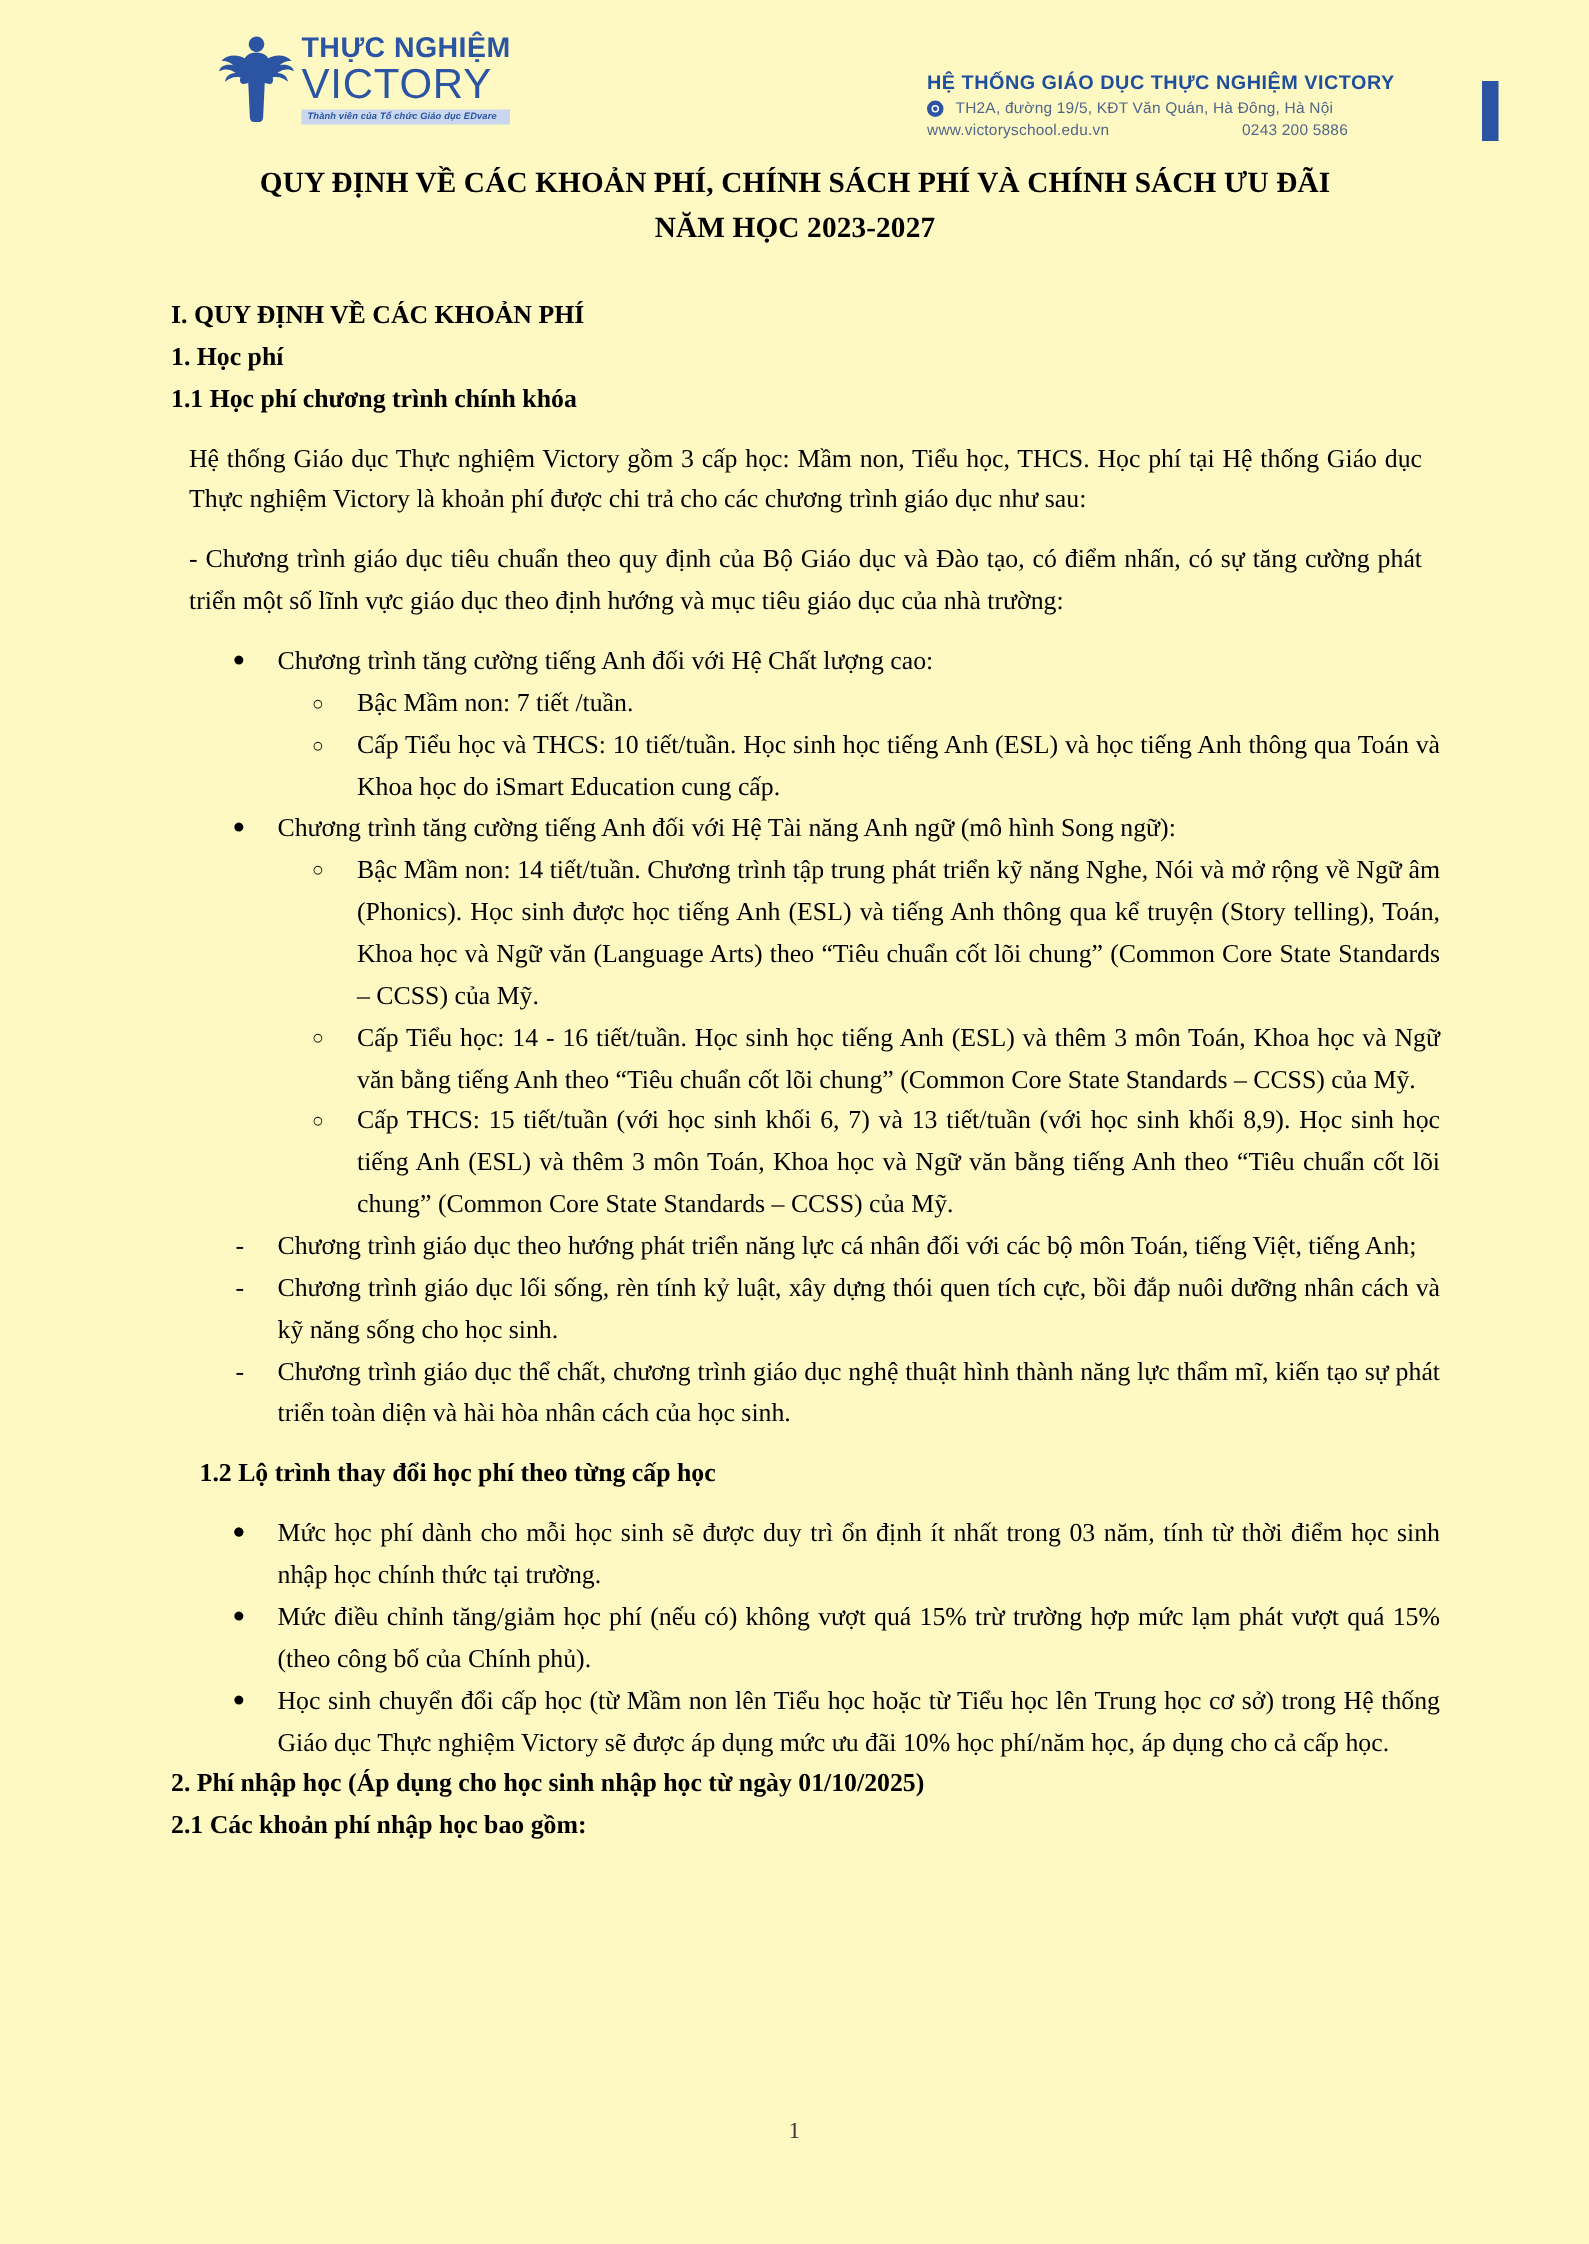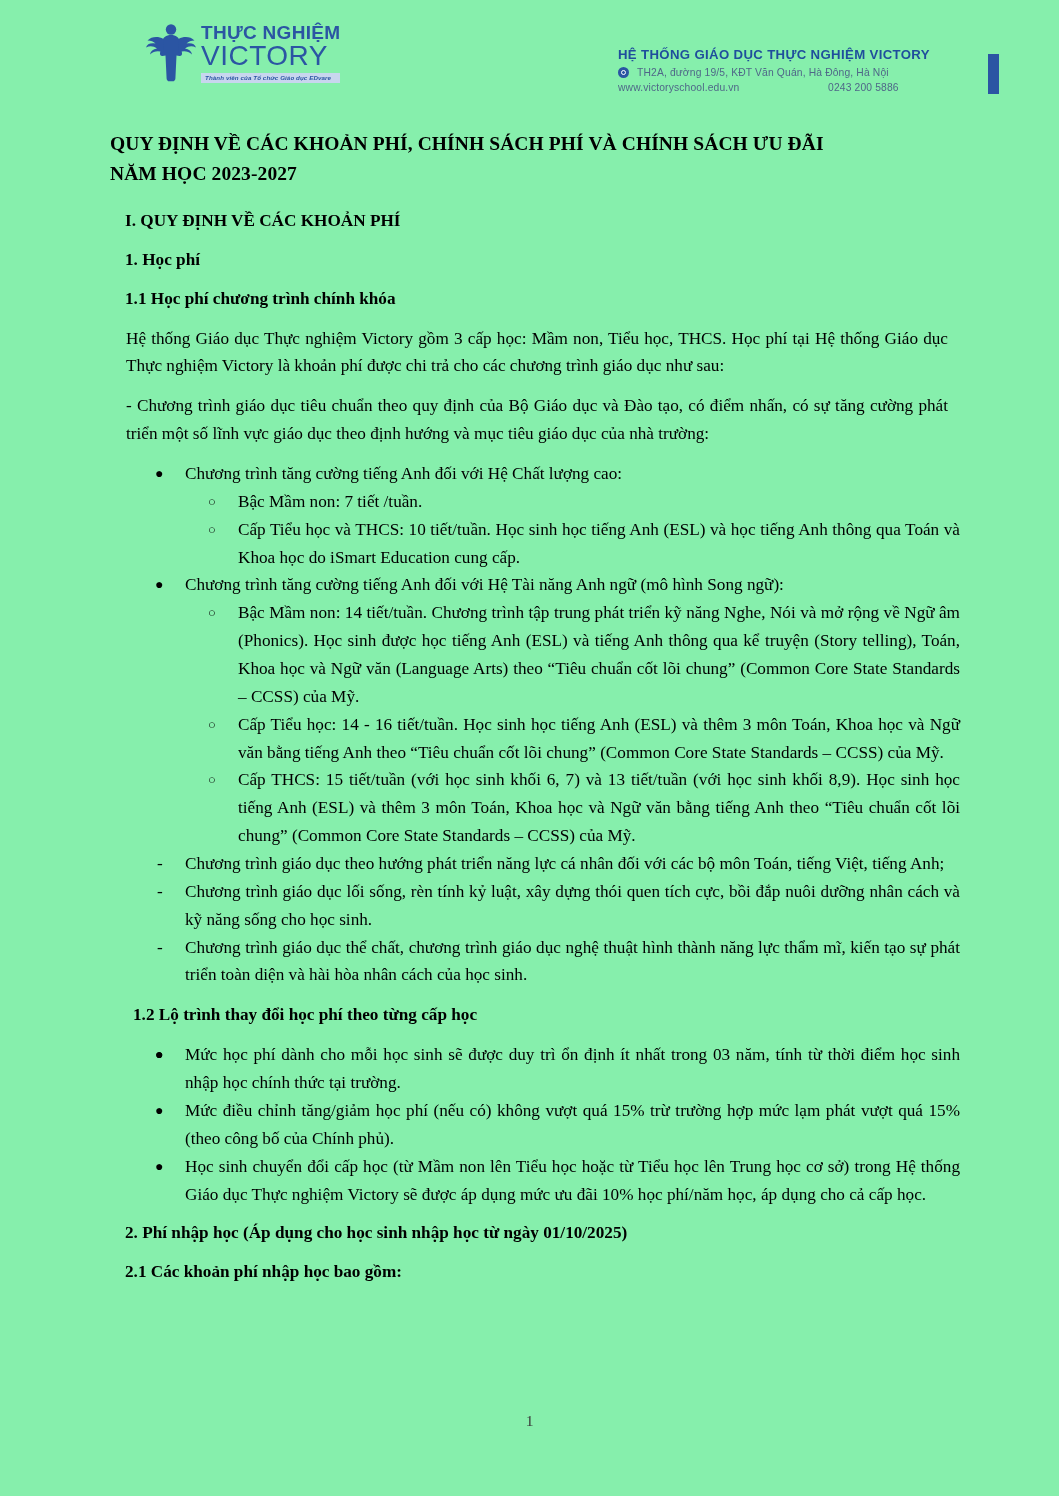--- a/index.html
+++ b/index.html
@@ -11,21 +11,21 @@
   }
   body {
     font-family: "Liberation Serif", "DejaVu Serif", serif;
     color: #000000;
   }
   .page {
     position: relative;
     width: 1059px;
     height: 1496px;
     margin: 0 auto;
-    background: #86efac;
+    background: #fef9c3;
     overflow: hidden;
   }
 
   
   .doc-header {
     position: absolute;
     top: 14px;
     left: 0;
     width: 1059px;
     height: 80px;
@@ -161,21 +161,21 @@
     height: 40px;
     background: #2b55a3;
   }
 
   
   .doc-title {
     position: absolute;
     top: 108px;
     left: 110px;
     width: 840px;
-    margin-top: 21px;
+    text-align: center;
   }
   .doc-title .tline {
     font-family: "Liberation Serif", serif;
     font-weight: bold;
     font-size: 19.5px;
     line-height: 1.55;
     letter-spacing: 0.1px;
     color: #000;
   }
 
@@ -183,21 +183,21 @@
   .doc-body {
     position: absolute;
     top: 196px;
     left: 114px;
     width: 846px;
   }
   .h-sec {
     font-weight: bold;
     font-size: 17.2px;
     line-height: 1.62;
-    margin: 11px;
+    margin: 0;
   }
   .para {
     font-size: 17.2px;
     line-height: 1.62;
     margin: 12px;
     text-align: justify;
   }
 
   ul.lvl1, ul.lvl2, ul.dash {
     list-style: none;

